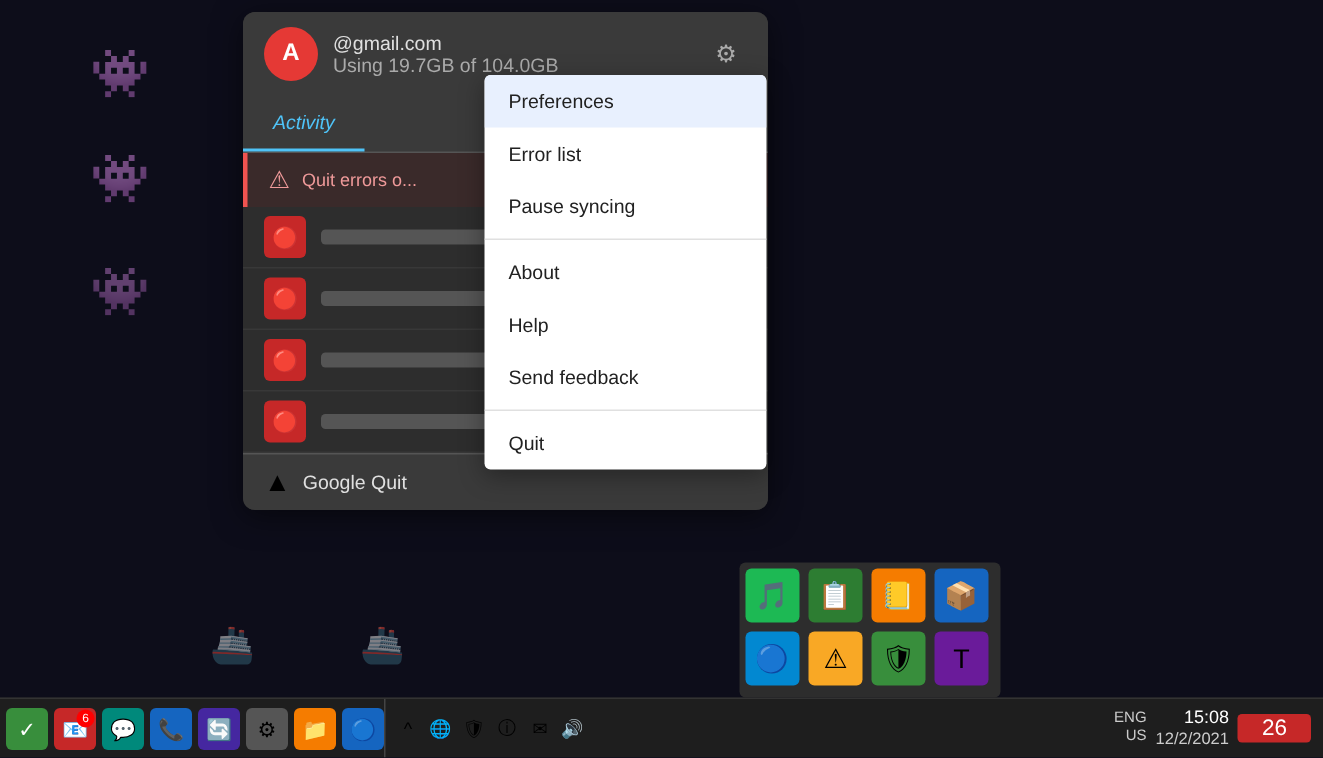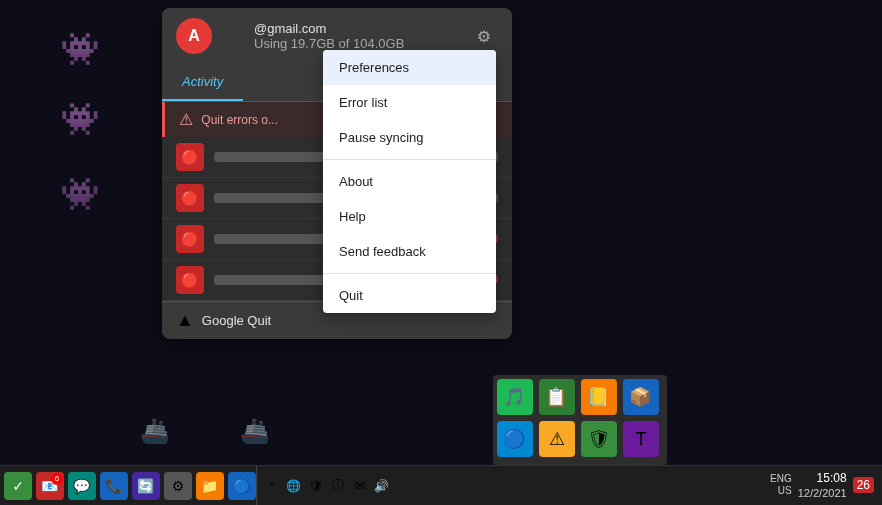--- a/index.html
+++ b/index.html
@@ -158,21 +158,20 @@
       display: flex;
       align-items: center;
       justify-content: center;
       color: white;
       font-size: 16px;
       font-weight: bold;
     }
 
     .drive-account-info {
       flex: 1;
-      margin-left: 32px;
     }
 
     .drive-email {
       font-size: 13px;
       color: #e0e0e0;
       font-weight: 500;
     }
 
     .drive-storage {
       font-size: 13px;
@@ -279,21 +278,21 @@
       font-size: 13px;
       color: #e0e0e0;
       font-weight: 500;
     }
 
     
     .context-menu {
       position: absolute;
       top: 50px;
       left: 323px;
-      width: 173px;
+      width: 188px;
       background: #ffffff;
       border-radius: 4px;
       box-shadow: 0 4px 16px rgba(0,0,0,0.35);
       z-index: 200;
       overflow: hidden;
     }
 
     .menu-item {
       padding: 10px 16px;
       font-size: 13px;
@@ -441,15 +440,15 @@
     <div class="tray-icon">✉</div>
     <div class="tray-icon">🔊</div>
   </div>
 
   <div class="taskbar-right">
     <span style="font-size:10px; line-height:1.2; text-align:right;">ENG<br>US</span>
     <div class="taskbar-time">
       <div style="font-size:12px; color:#fff;">15:08</div>
       <div style="font-size:11px; color:#ccc;">12/2/2021</div>
     </div>
-    <div style="background:#c62828; color:white; border-radius:3px; padding:1px 4px; font-size:12px;">26</div>
+    <div style="background:#c62828; color:white; border-radius:3px; padding:1px 16px; font-size:15px;">26</div>
   </div>
 </div>
 
 </body></html>

